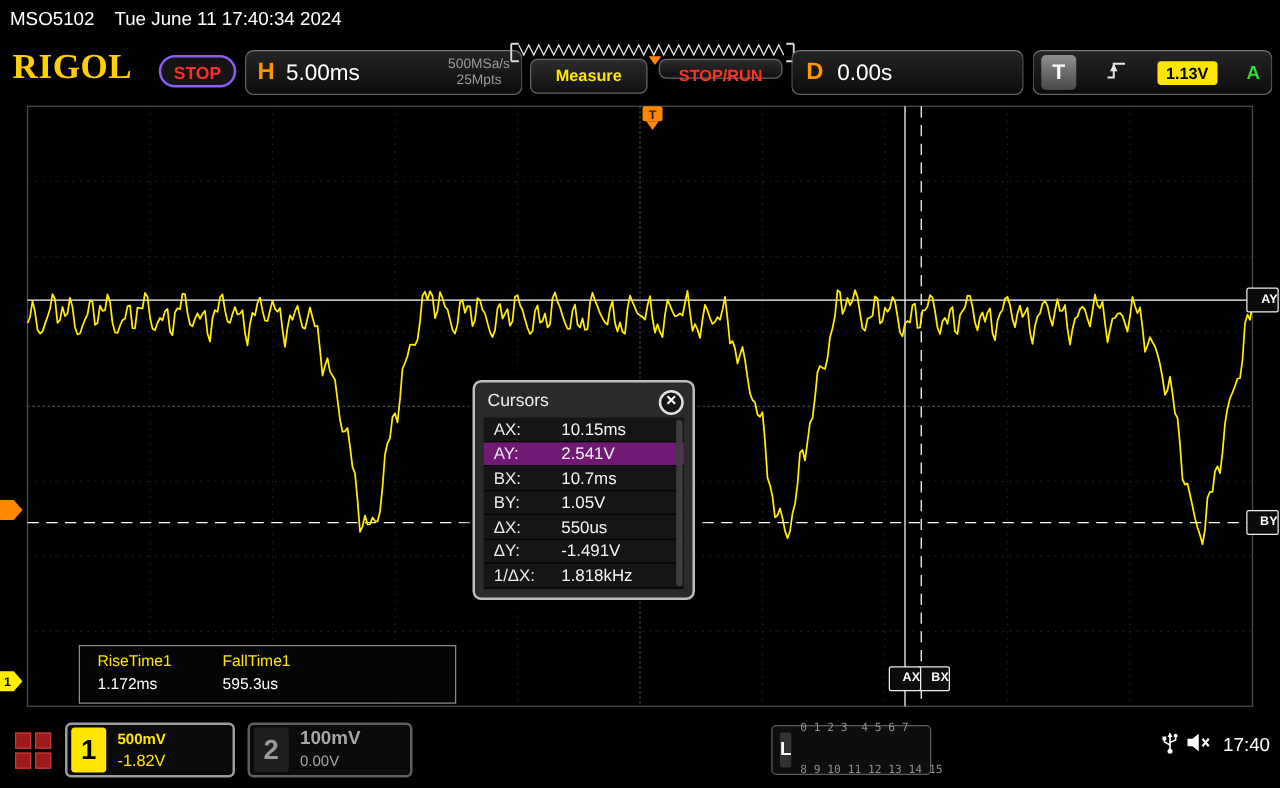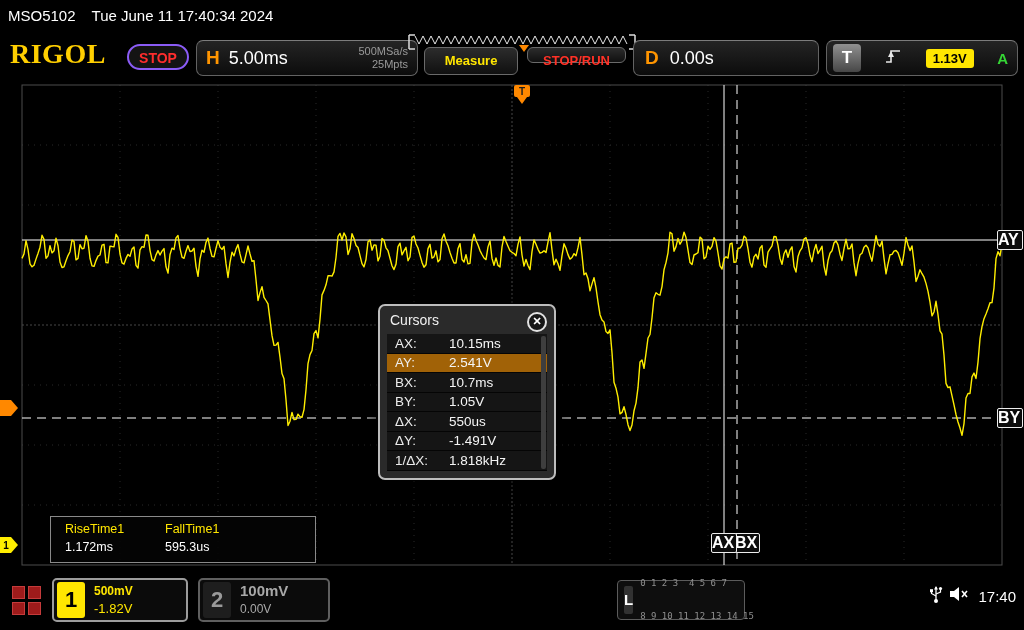--- a/index.html
+++ b/index.html
@@ -11,55 +11,55 @@
 .statusbar{position:absolute;top:0;left:0;width:100%;height:30px;display:flex;gap:16px;align-items:center;padding-left:8px;font-size:15px;color:#fff}
 
 
 .header{position:absolute;top:30px;left:0;width:100%;height:48px}
 .logo{position:absolute;left:10px;top:8px;font-family:"Liberation Serif",serif;font-weight:bold;font-size:28px;color:#ffcf00;letter-spacing:.5px}
 .stop-pill{position:absolute;left:127px;top:14px;width:62px;height:26px;border:2px solid #8b5cf6;border-radius:13px;background:#141414;color:#ff2d2d;font-weight:bold;font-size:14px;text-align:center;line-height:24px}
 .panel{position:absolute;border:1px solid #636363;border-top-color:#7c7c7c;border-radius:7px;background:linear-gradient(#242424,#0c0c0c);display:flex;align-items:center}
 .h-panel{left:196px;top:10px;width:222px;height:36px;padding:0 9px;gap:9px}
 .o-letter{color:#ff9500;font-weight:bold;font-size:19px}
 .big-val{color:#fff;font-weight:normal;font-size:18px}
-.h-sub{margin-left:auto;text-align:right;color:#9a9a9a;font-size:11px;line-height:13px}
+.h-sub{margin-left:auto;text-align:center;color:#9a9a9a;font-size:11px;line-height:13px}
 .btn{position:absolute;border:1px solid #6a6a6a;border-radius:6px;background:linear-gradient(#2c2c2c,#101010);text-align:center;font-weight:bold;cursor:pointer}
 .measure-btn{left:424px;top:17px;width:94px;height:28px;line-height:26px;color:#ffe600;font-size:13px}
 .run-btn{left:527px;top:17px;width:99px;height:16px;line-height:26px;color:#ff3126;font-size:13px}
 .d-panel{left:633px;top:10px;width:186px;height:36px;padding:0 11px;gap:11px}
 .t-panel{left:826px;top:10px;width:192px;height:36px;padding:0 6px;justify-content:space-between}
 .t-box{width:28px;height:28px;border-radius:4px;background:linear-gradient(#909090,#474747);color:#fff;font-weight:bold;font-size:17px;text-align:center;line-height:28px}
 .t-badge{background:#ffe600;color:#000;font-weight:bold;font-size:13px;border-radius:3px;padding:2px 7px}
 .t-mode{color:#35d635;font-weight:bold;font-size:15px;margin-right:3px}
 .overview{position:absolute;left:408px;top:3px;width:228px;height:20px}
 
 
 .display{position:absolute;top:78px;left:0;width:1024px;height:492px;background:#000}
 .screen-svg{position:absolute;top:0;left:0}
 
 
-.tag{position:absolute;width:26px;height:20px;background:#0c0c0c;border:1px solid #ededed;color:#fff;font-size:16px;font-weight:bold;text-align:left;line-height:18px;border-radius:2px}
+.tag{position:absolute;width:26px;height:20px;background:#0c0c0c;border:1px solid #ededed;color:#fff;font-size:10px;font-weight:bold;text-align:right;line-height:18px;border-radius:2px}
 .tag-ay{right:1px;top:152px}
 .tag-by{right:1px;top:330px}
 .tag-ax{left:711px;top:455px;z-index:3}
 .tag-bx{left:734px;top:455px;z-index:2}
 
 
 .dialog{position:absolute;left:378px;top:226px;width:178px;background:#2a2a2a;border:2px solid #bdbdbd;border-radius:7px;box-shadow:0 0 16px rgba(0,0,0,.9);padding-bottom:7px;z-index:5}
 .dialog-title{font-size:14px;color:#f0f0f0;padding:6px 10px 6px}
 .dialog-close{position:absolute;top:6px;right:7px;width:20px;height:20px;border:2px solid #e2e2e2;border-radius:50%;background:#161616;color:#fff;font-size:11px;line-height:15px;text-align:center;font-weight:bold;cursor:pointer}
 .rows{margin:0 7px;background:#151515;position:relative}
 .rows::after{content:"";position:absolute;top:2px;bottom:2px;right:1px;width:5px;background:#3e3e3e;border-radius:2px}
 .row{display:flex;height:19.5px;align-items:center;font-size:13.5px;border-bottom:1px solid #050505;padding-left:8px}
 .row .lab{width:54px;color:#ececec}
 .row .val{color:#f5f5f5}
-.row.hl{background:#a16207}
-
-
-.meas{position:absolute;left:50px;top:438px;width:266px;height:47px;border:1px solid #8a8a8a;background:rgba(4,4,4,.88);display:flex;z-index:4}
+.row.hl{background:#701a75}
+
+
+.meas{position:absolute;left:63px;top:438px;width:302px;height:47px;border:1px solid #8a8a8a;background:rgba(4,4,4,.88);display:flex;z-index:4}
 .meas .col{width:100px;padding:5px 0 0 14px}
 .meas .mlab{color:#ffe600;font-size:12.5px}
 .meas .mval{color:#fff;font-size:12.5px;margin-top:4px}
 
 
 .bottombar{position:absolute;top:570px;left:0;width:1024px;height:60px;background:#000}
 .menu-icon{position:absolute;left:12px;top:16px;width:30px;height:30px;display:grid;grid-template-columns:13px 13px;grid-template-rows:13px 13px;gap:3px;cursor:pointer}
 .menu-icon div{background:#9e1b1b;border:1px solid #c53b3b}
 .ch{position:absolute;top:8px;height:44px;border:2px solid #8a8a8a;border-radius:5px;background:#0b0b0b;display:flex;align-items:center;padding:0 8px 0 3px;gap:9px;cursor:pointer}
 .ch1{left:52px;width:136px;border-color:#9c9c9c}

